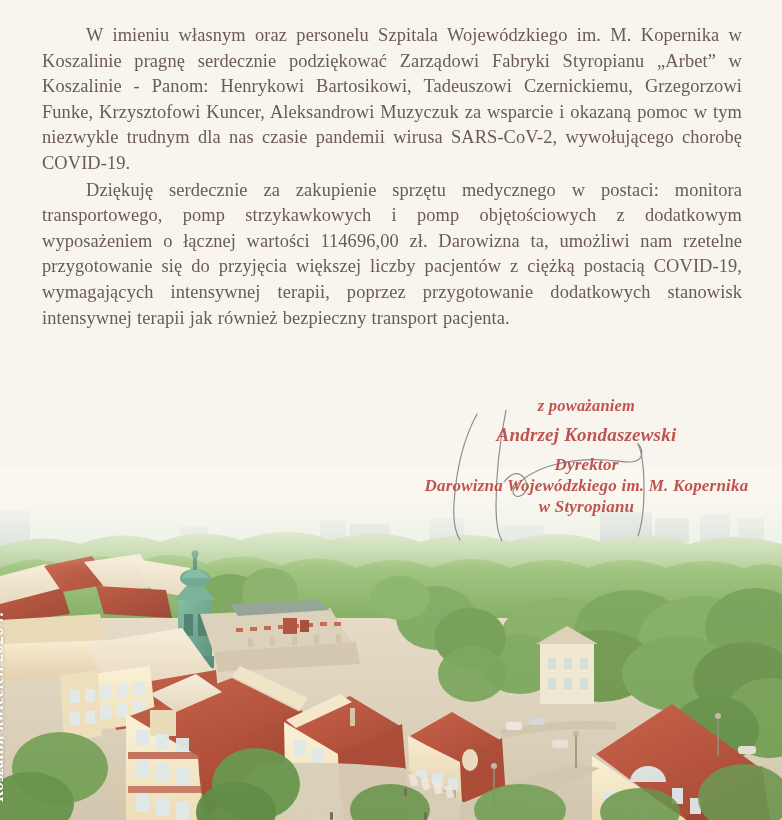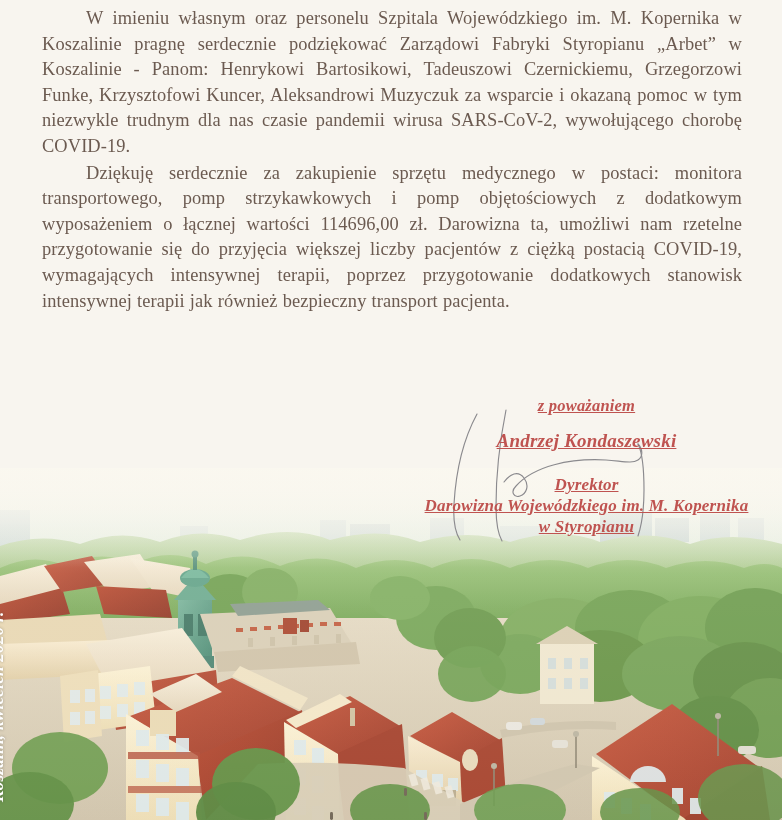--- a/index.html
+++ b/index.html
@@ -19,21 +19,21 @@
     width: 782px;
     height: 820px;
     background: #f8f5ef;
     overflow: hidden;
   }
 
   
   .letter {
     position: absolute;
     left: 42px;
-    top: 6px;
+    top: 23px;
     width: 700px;
     z-index: 40;
   }
   .para {
     margin: 0 0 1px 0;
     text-indent: 44px;
     text-align: justify;
     font-size: 18.4px;
     line-height: 25.6px;
     color: #6b5a50;
@@ -107,32 +107,31 @@
     z-index: 45;
     pointer-events: none;
   }
   .sig-line {
     font-family: "Liberation Serif", "DejaVu Serif", serif;
     font-weight: bold;
     font-style: italic;
     color: #bf5350;
     letter-spacing: 0.2px;
     line-height: 1.24;
-    text-decoration: underline;
   }
   .sig-regards { font-size: 16.5px; }
-  .sig-name    { font-size: 19px; margin-top: 13px; }
+  .sig-name    { font-size: 19px; margin-top: 7px; }
   .sig-title   { font-size: 17px; }
   .sig-org     { font-size: 17px; }
   .sig-city    { font-size: 17px; }
 
   .sig-titlegroup {
     position: absolute;
     left: 391px;
-    top: 474px;
+    top: 454px;
     width: 391px;
     text-align: center;
     z-index: 45;
     pointer-events: none;
   }
 
   
   .scrawl {
     position: absolute;
     left: 430px;

